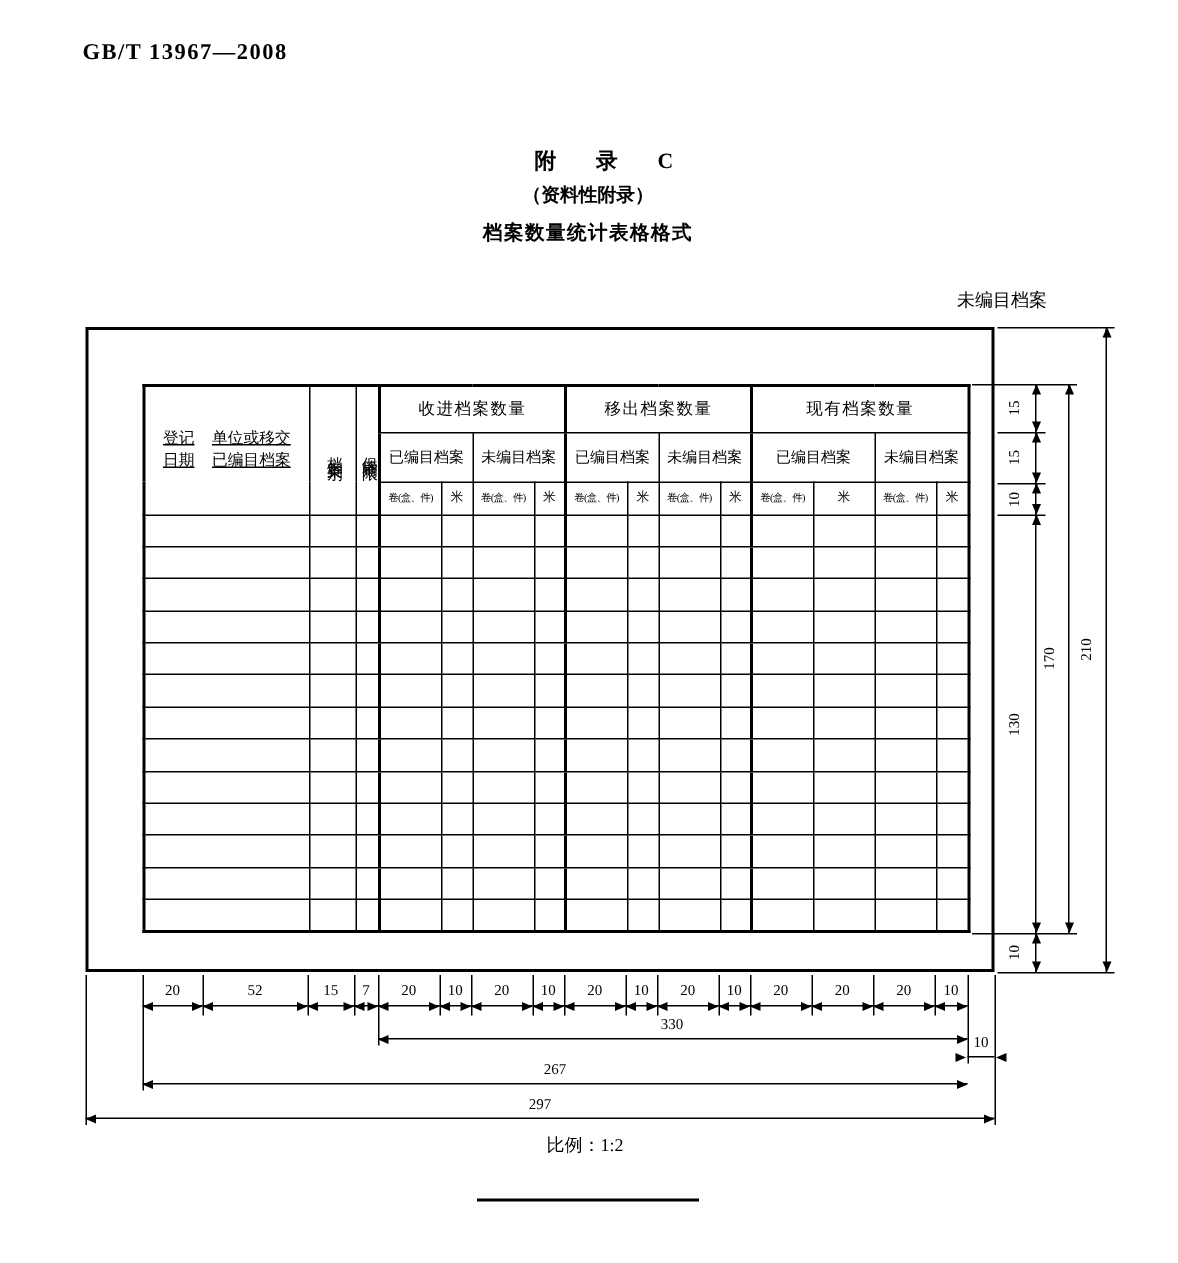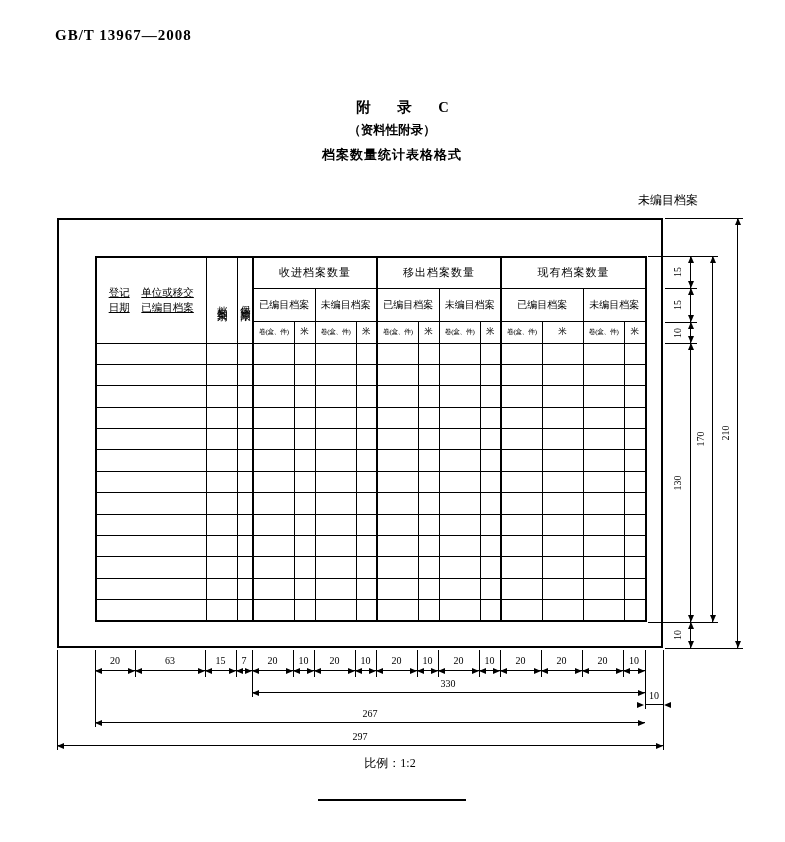--- a/index.html
+++ b/index.html
@@ -395,21 +395,21 @@
       <div class="tick" style="left: 479px; top: 650px; height: 27px;"></div>
       <div class="tick" style="left: 500px; top: 650px; height: 27px;"></div>
       <div class="tick" style="left: 541px; top: 650px; height: 27px;"></div>
       <div class="tick" style="left: 582px; top: 650px; height: 27px;"></div>
       <div class="tick" style="left: 623px; top: 650px; height: 27px;"></div>
       <div class="tick" style="left: 645px; top: 650px; height: 59px;"></div>
       <div class="tick" style="left: 663px; top: 650px; height: 100px;"></div>
       <div class="dimh" style="left: 95px; top: 670px; width: 40px;"></div>
       <div class="dimlabel" style="left: 115px; top: 655px;">20</div>
       <div class="dimh" style="left: 135px; top: 670px; width: 70px;"></div>
-      <div class="dimlabel" style="left: 170px; top: 655px;">63</div>
+      <div class="dimlabel" style="left: 170px; top: 655px;">52</div>
       <div class="dimh" style="left: 205px; top: 670px; width: 31px;"></div>
       <div class="dimlabel" style="left: 220.5px; top: 655px;">15</div>
       <div class="dimh" style="left: 236px; top: 670px; width: 16px;"></div>
       <div class="dimlabel" style="left: 244px; top: 655px;">7</div>
       <div class="dimh" style="left: 252px; top: 670px; width: 41px;"></div>
       <div class="dimlabel" style="left: 272.5px; top: 655px;">20</div>
       <div class="dimh" style="left: 293px; top: 670px; width: 21px;"></div>
       <div class="dimlabel" style="left: 303.5px; top: 655px;">10</div>
       <div class="dimh" style="left: 314px; top: 670px; width: 41px;"></div>
       <div class="dimlabel" style="left: 334.5px; top: 655px;">20</div>

